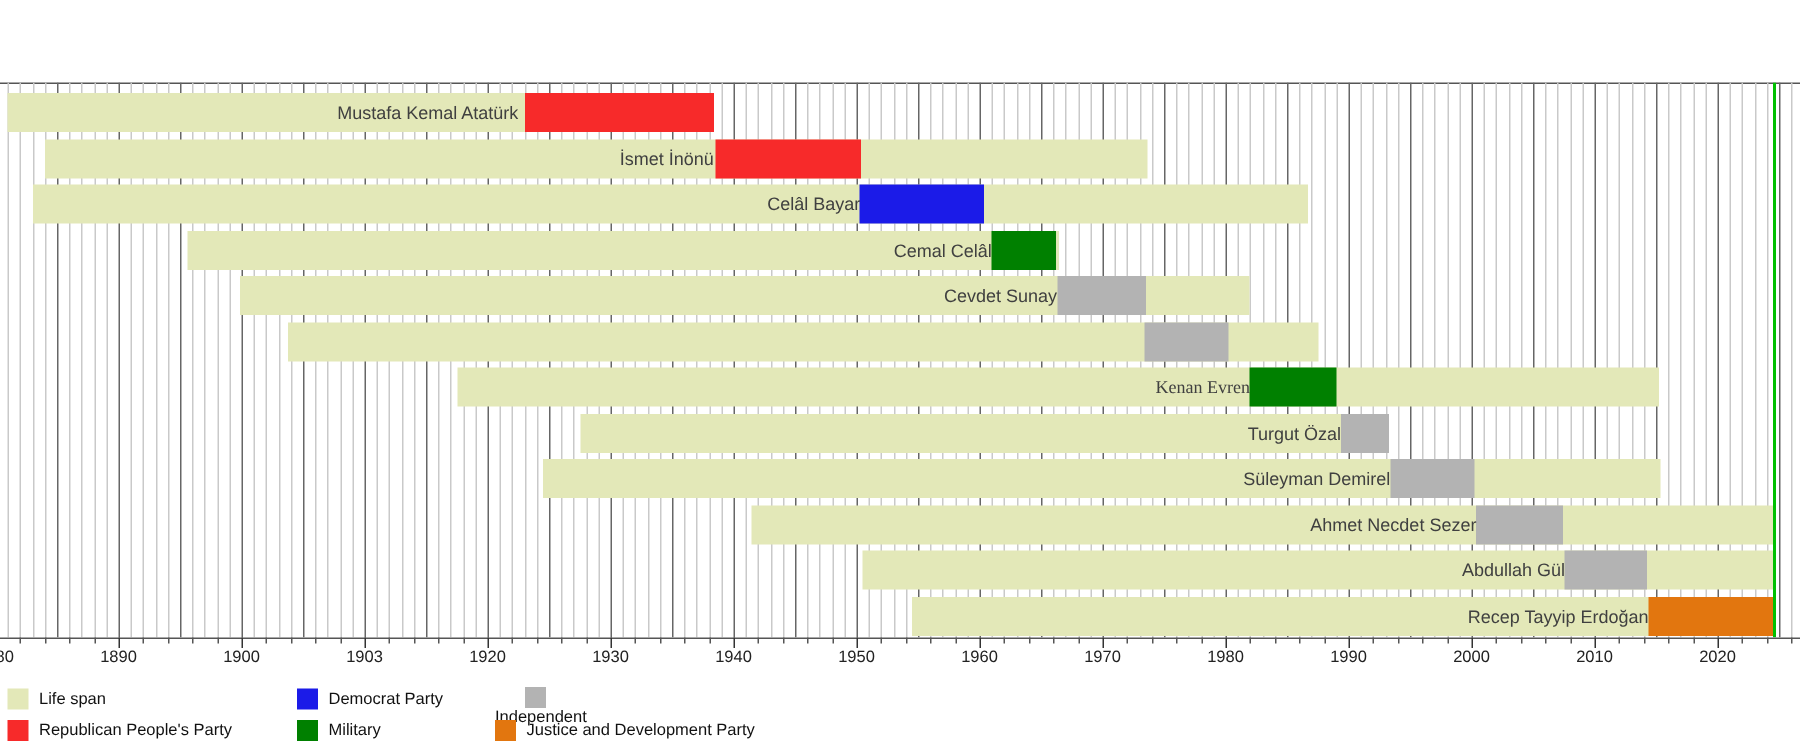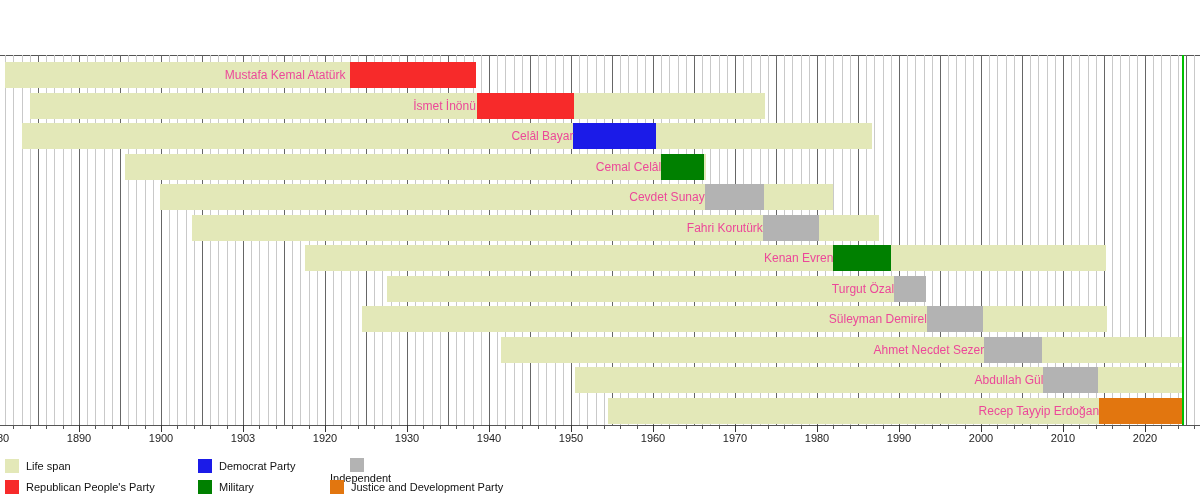--- a/index.html
+++ b/index.html
@@ -27,21 +27,21 @@
   .tick.major{height:7px;background:#333;}
 
   .row{position:absolute;height:26px;}
   .lifespan{
     position:absolute;top:0;height:26px;
     background:#e3e8b8;
   }
   .seg{position:absolute;top:0;height:26px;}
   .rowlabel{
     position:absolute;top:0;height:26px;line-height:26px;
-    color:#ec4899;font-size:12px;white-space:nowrap;
+    color:#404040;font-size:12px;white-space:nowrap;
     text-align:right;padding-right:7px;
     z-index:5;
   }
 
   .ticklabels{position:absolute;left:0;top:432px;width:1200px;height:16px;}
   .ticklabel{
     position:absolute;top:0;font-size:11px;color:#222;
     transform:translateX(-50%);white-space:nowrap;
   }
 
@@ -225,23 +225,22 @@
         <div class="rowlabel" style="left: 0px; width: 661.2px;">Cemal Celâl</div>
       </div>
       <div class="row" style="top: 129px; left: 0px; right: 0px;">
         <div class="lifespan" style="left: 160.18px; width: 673.22px; background: rgb(227, 232, 184);"></div>
         <div class="seg" style="left: 704.66px; width: 59.04px; background: rgb(179, 179, 179);"></div>
         <div class="rowlabel" style="left: 0px; width: 704.66px;">Cevdet Sunay</div>
       </div>
       <div class="row" style="top: 159.5px; left: 0px; right: 0px;">
         <div class="lifespan" style="left: 192.16px; width: 687.16px; background: rgb(227, 232, 184);"></div>
         <div class="seg" style="left: 762.88px; width: 55.76px; background: rgb(179, 179, 179);"></div>
-        <div class="rowlabel" style="left: 0px; width: 762.88px;">Fahri Korutürk</div>
-      </div>
-      <div class="row" style="top: 190px; left: 0px; right: 0px;">
+      </div>
+      <div class="row" style="top: 190px; left: 0px; right: 0px; font-family: Liberation Serif, serif;">
         <div class="lifespan" style="left: 305.32px; width: 801.14px; background: rgb(227, 232, 184);"></div>
         <div class="seg" style="left: 833.4px; width: 57.4px; background: rgb(0, 128, 0);"></div>
         <div class="rowlabel" style="left: 0px; width: 833.4px;">Kenan Evren</div>
       </div>
       <div class="row" style="top: 220.5px; left: 0px; right: 0px;">
         <div class="lifespan" style="left: 387.32px; width: 538.74px; background: rgb(227, 232, 184);"></div>
         <div class="seg" style="left: 894.08px; width: 31.98px; background: rgb(179, 179, 179);"></div>
         <div class="rowlabel" style="left: 0px; width: 894.08px;">Turgut Özal</div>
       </div>
       <div class="row" style="top: 251px; left: 0px; right: 0px;">

